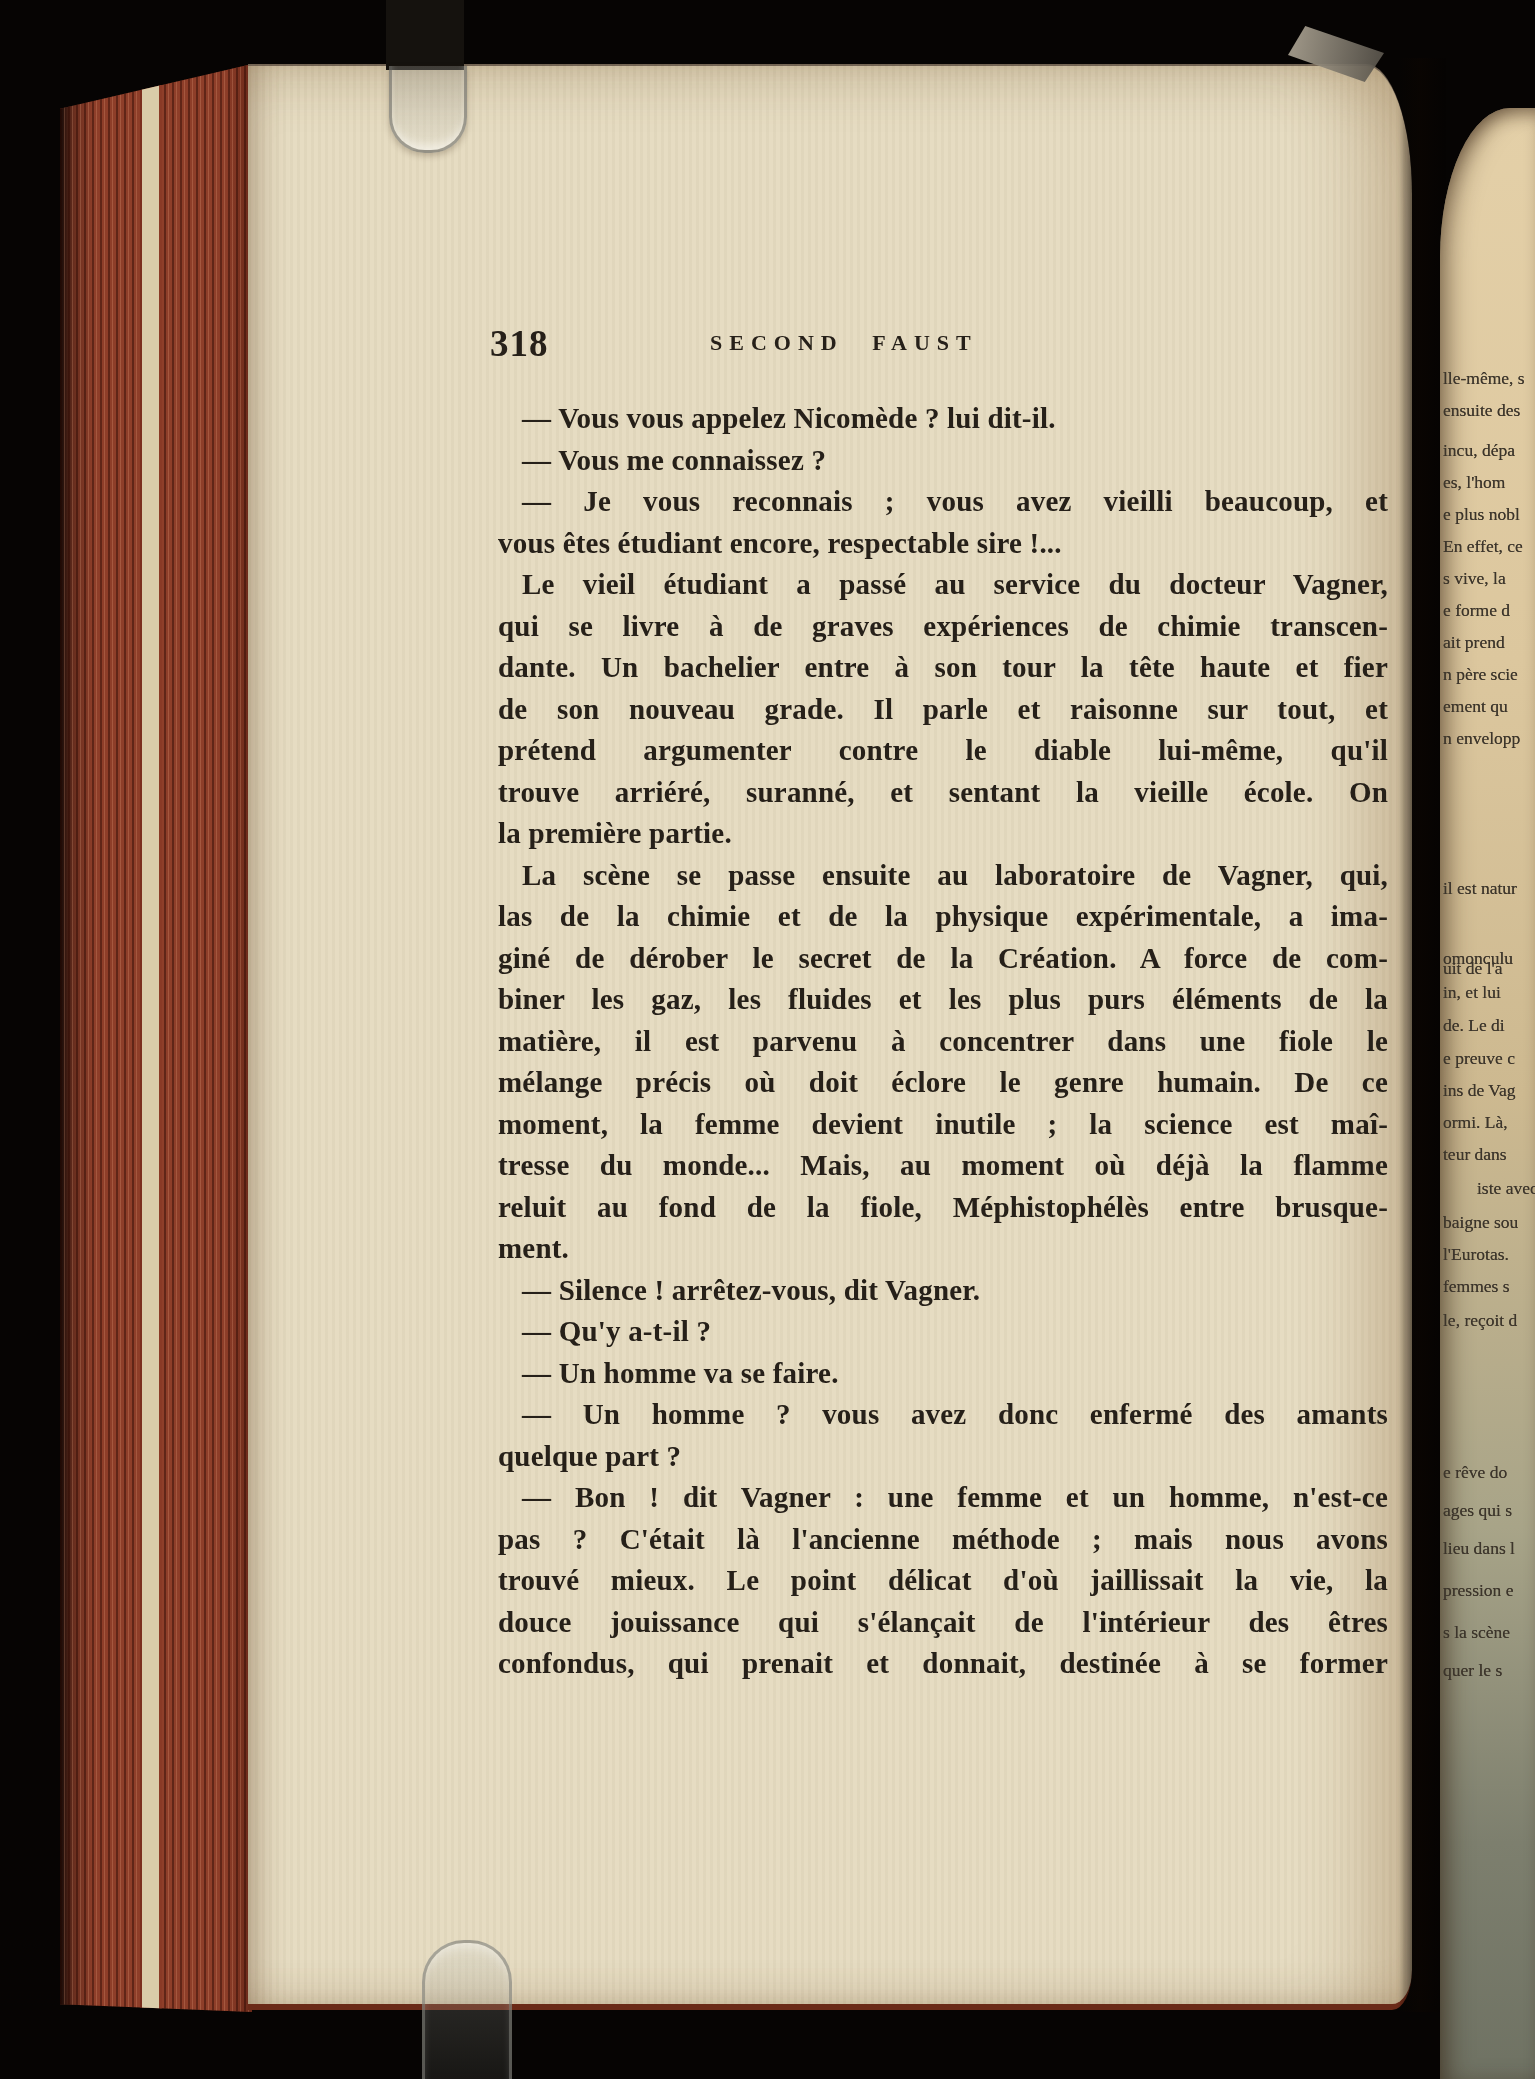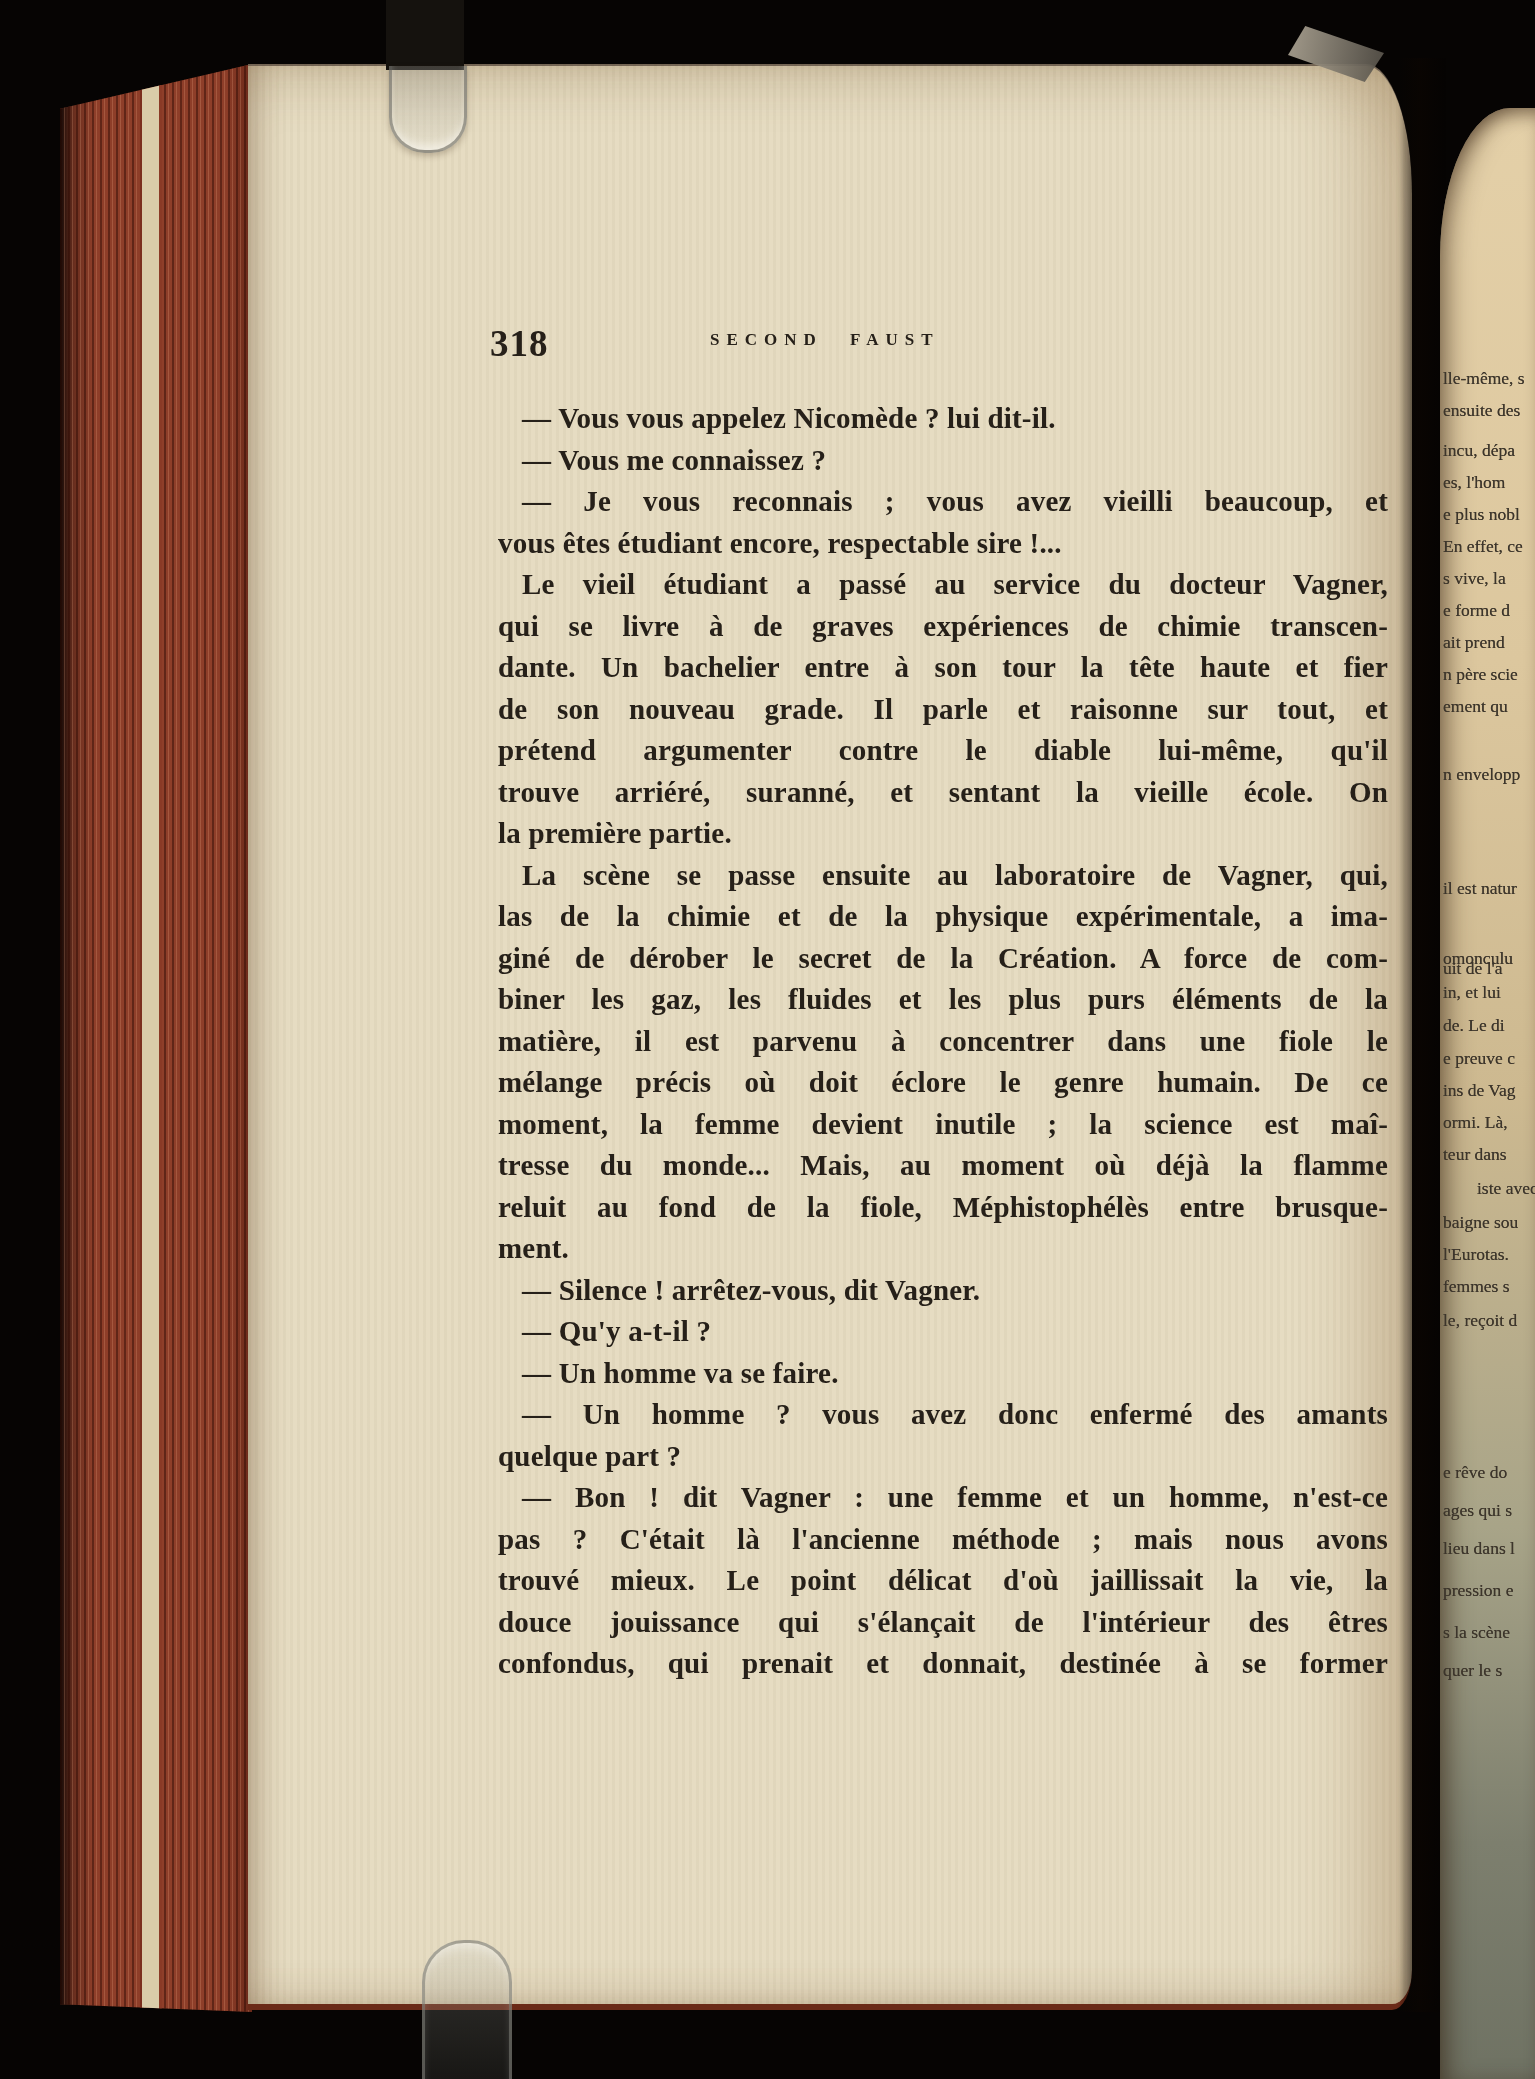--- a/index.html
+++ b/index.html
@@ -24,21 +24,21 @@
     background-image:repeating-linear-gradient(90deg, rgba(120,100,70,.05) 0 3px, rgba(0,0,0,0) 3px 7px);
     border-top:2px solid rgba(40,22,12,.6);
     border-bottom:6px solid #6b2a18;
     border-top-right-radius:46px 130px;border-bottom-right-radius:20px 40px;
     box-shadow: inset 26px 0 30px -18px rgba(90,55,25,.35),
                 inset -70px 0 70px -30px rgba(125,85,40,.30),
                 inset 0 42px 55px -32px rgba(120,90,50,.22),
                 inset 0 -30px 40px -28px rgba(110,80,45,.20);}
   .pagenum{position:absolute;left:242px;top:256px;font-size:37px;font-weight:700;
     letter-spacing:1px;color:var(--ink,#262019);}
-  .runtitle{position:absolute;left:462px;top:264px;font-size:17px;font-weight:700;
+  .runtitle{position:absolute;left:462px;top:264px;font-size:22px;font-weight:700;
     letter-spacing:7px;word-spacing:16px;color:var(--ink,#262019);}
 
   .body-lines{position:absolute;left:250px;top:332px;width:890px;}
   .bline{font-size:29px;font-weight:700;line-height:41.5px;height:41.5px;
     color:var(--ink,#262019);letter-spacing:.2px;
     text-align:justify;text-align-last:left;}
   .bline.just{text-align-last:justify;}
   .bline.ind{padding-left:24px;}
 
   
@@ -123,21 +123,21 @@
       <div class="frag" style="top: 292px;">ensuite des</div>
       <div class="frag" style="top: 332px;">incu, dépa</div>
       <div class="frag" style="top: 364px;">es, l'hom</div>
       <div class="frag" style="top: 396px;">e plus nobl</div>
       <div class="frag" style="top: 428px;">En effet, ce</div>
       <div class="frag" style="top: 460px;">s vive, la</div>
       <div class="frag" style="top: 492px;">e forme d</div>
       <div class="frag" style="top: 524px;">ait prend</div>
       <div class="frag" style="top: 556px;">n père scie</div>
       <div class="frag" style="top: 588px;">ement qu</div>
-      <div class="frag" style="top: 656px;">n envelopp</div>
+      <div class="frag" style="top: 620px;">n envelopp</div>
       <div class="frag" style="top: 770px;">il est natur</div>
       <div class="frag" style="top: 804px; margin-top: 46px;">uit de l'a</div>
       <div class="frag" style="top: 840px;">omonculu</div>
       <div class="frag" style="top: 874px;">in, et lui</div>
       <div class="frag" style="top: 907px;">de. Le di</div>
       <div class="frag" style="top: 940px;">e preuve c</div>
       <div class="frag" style="top: 972px;">ins de Vag</div>
       <div class="frag" style="top: 1004px;">ormi. Là,</div>
       <div class="frag" style="top: 1036px;">teur dans</div>
       <div class="frag" style="top: 1070px; margin-left: 34px;">iste avec lu</div>

